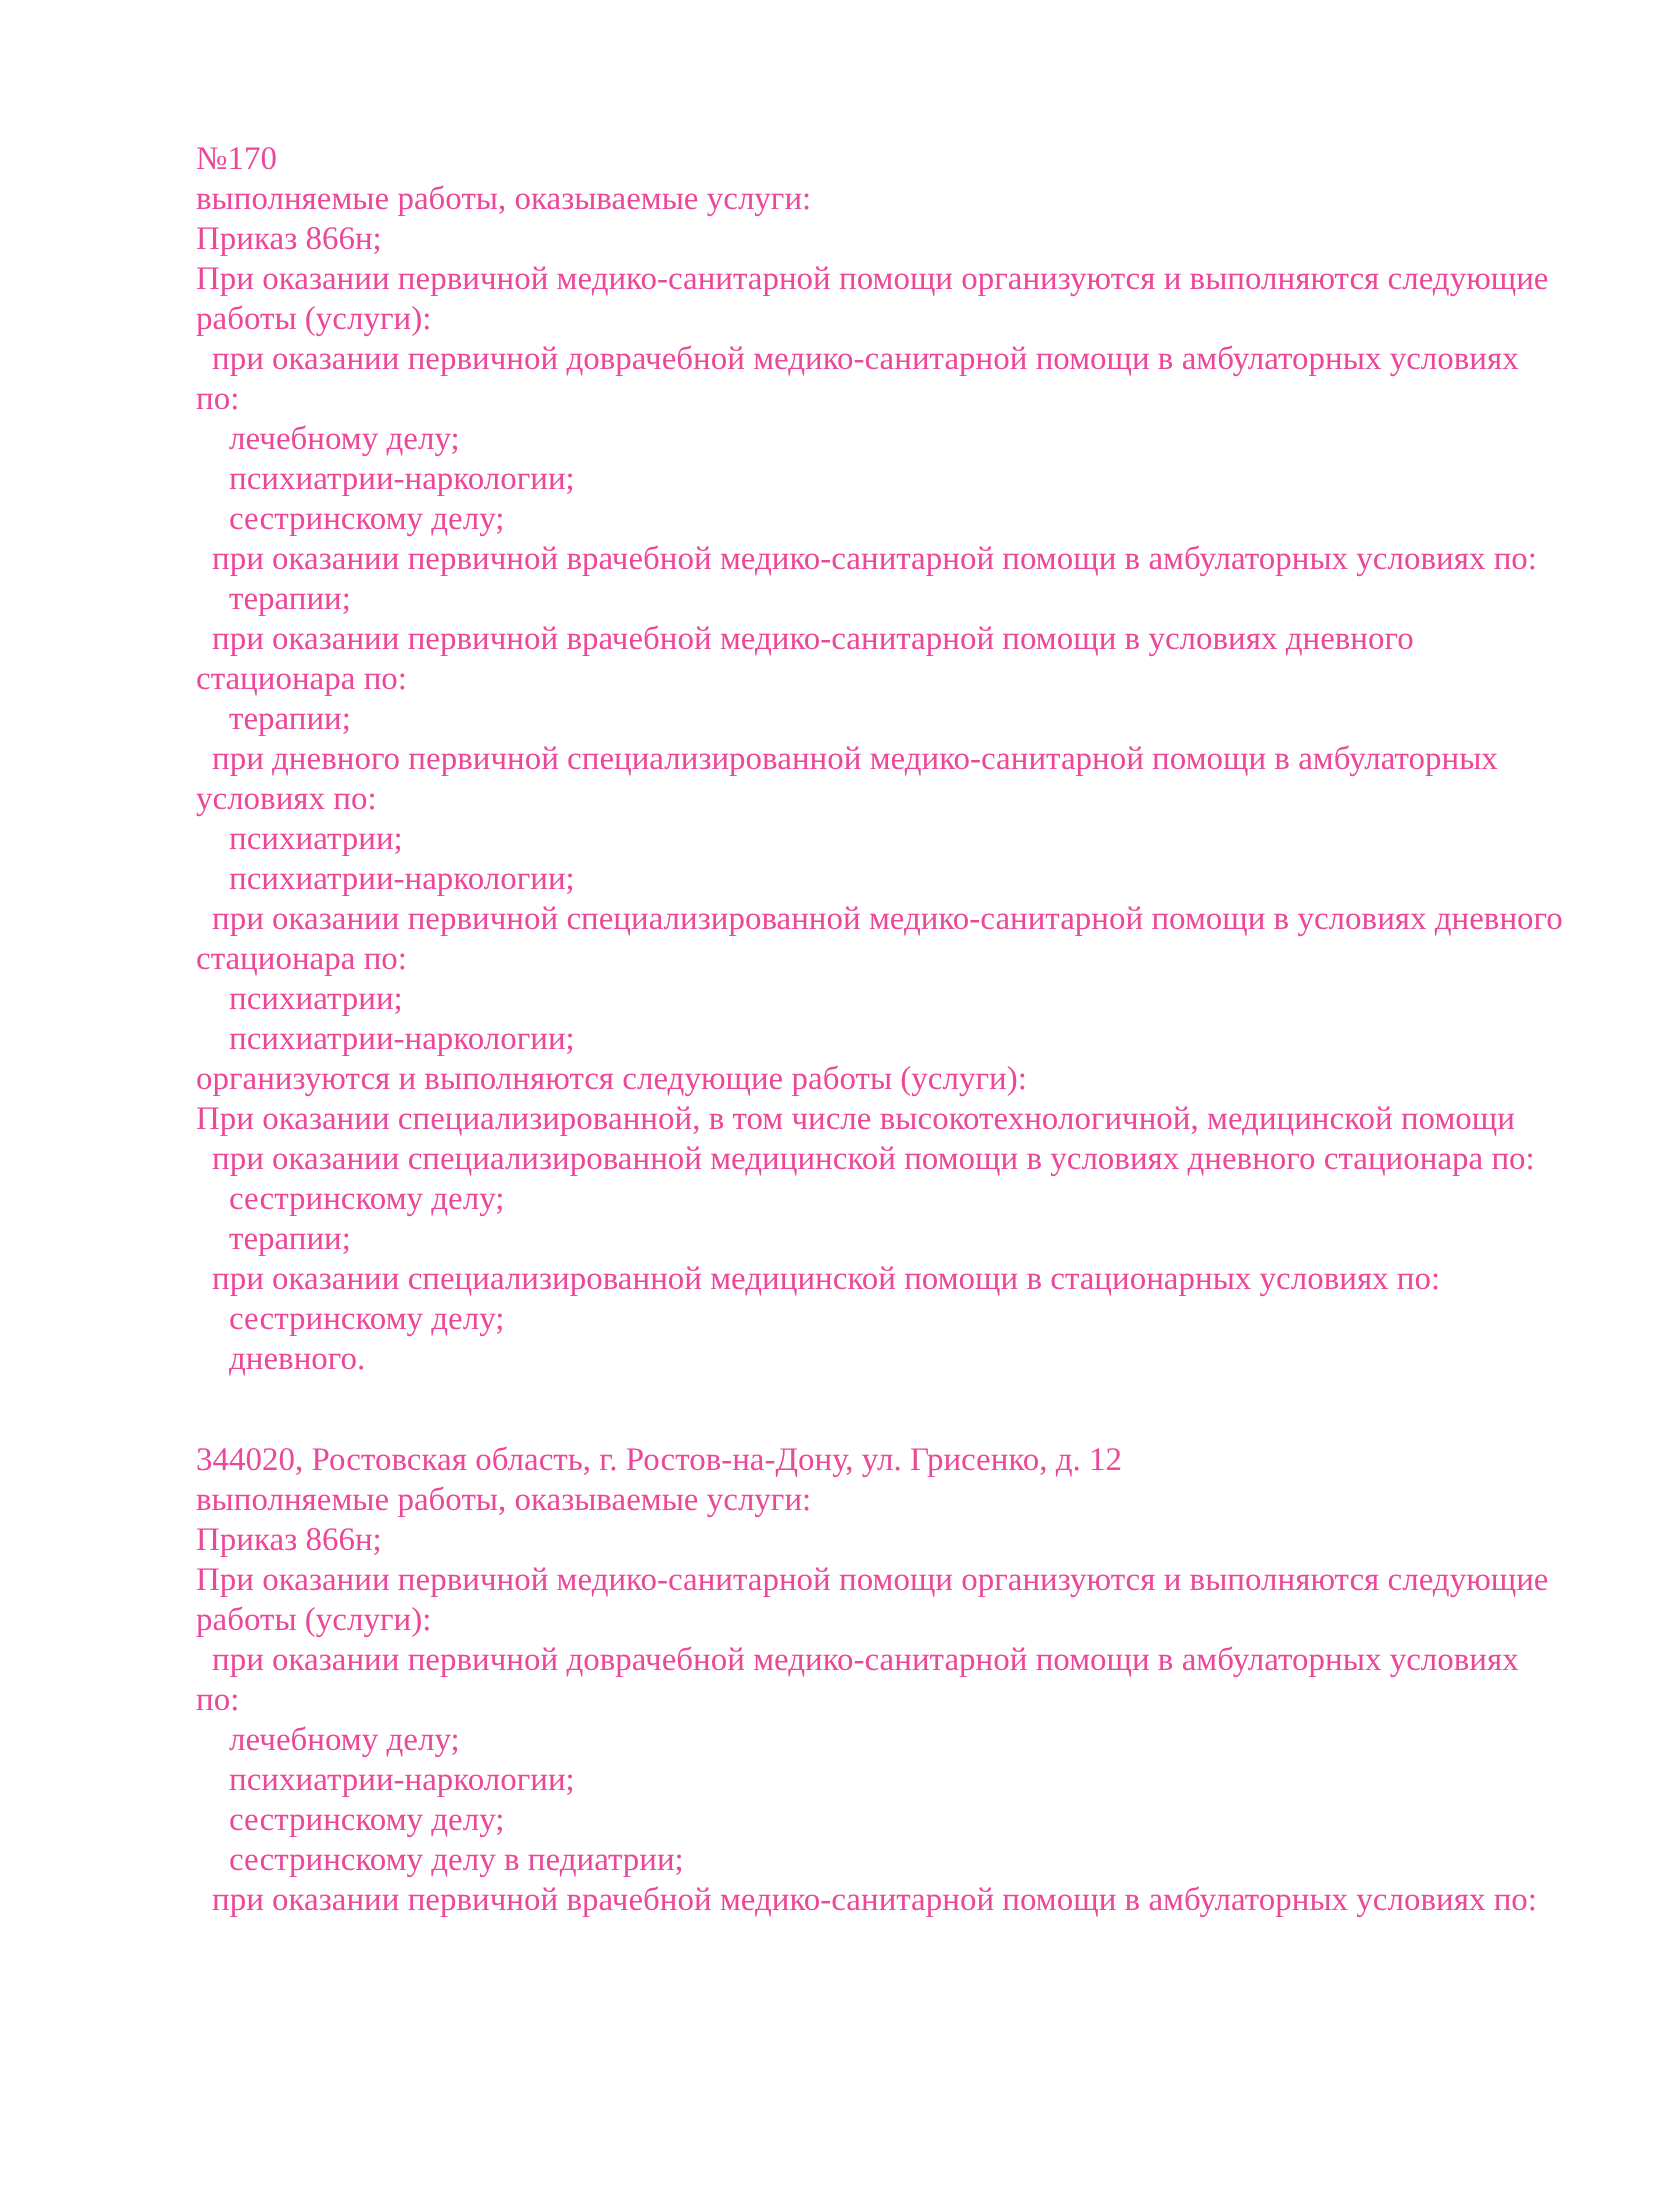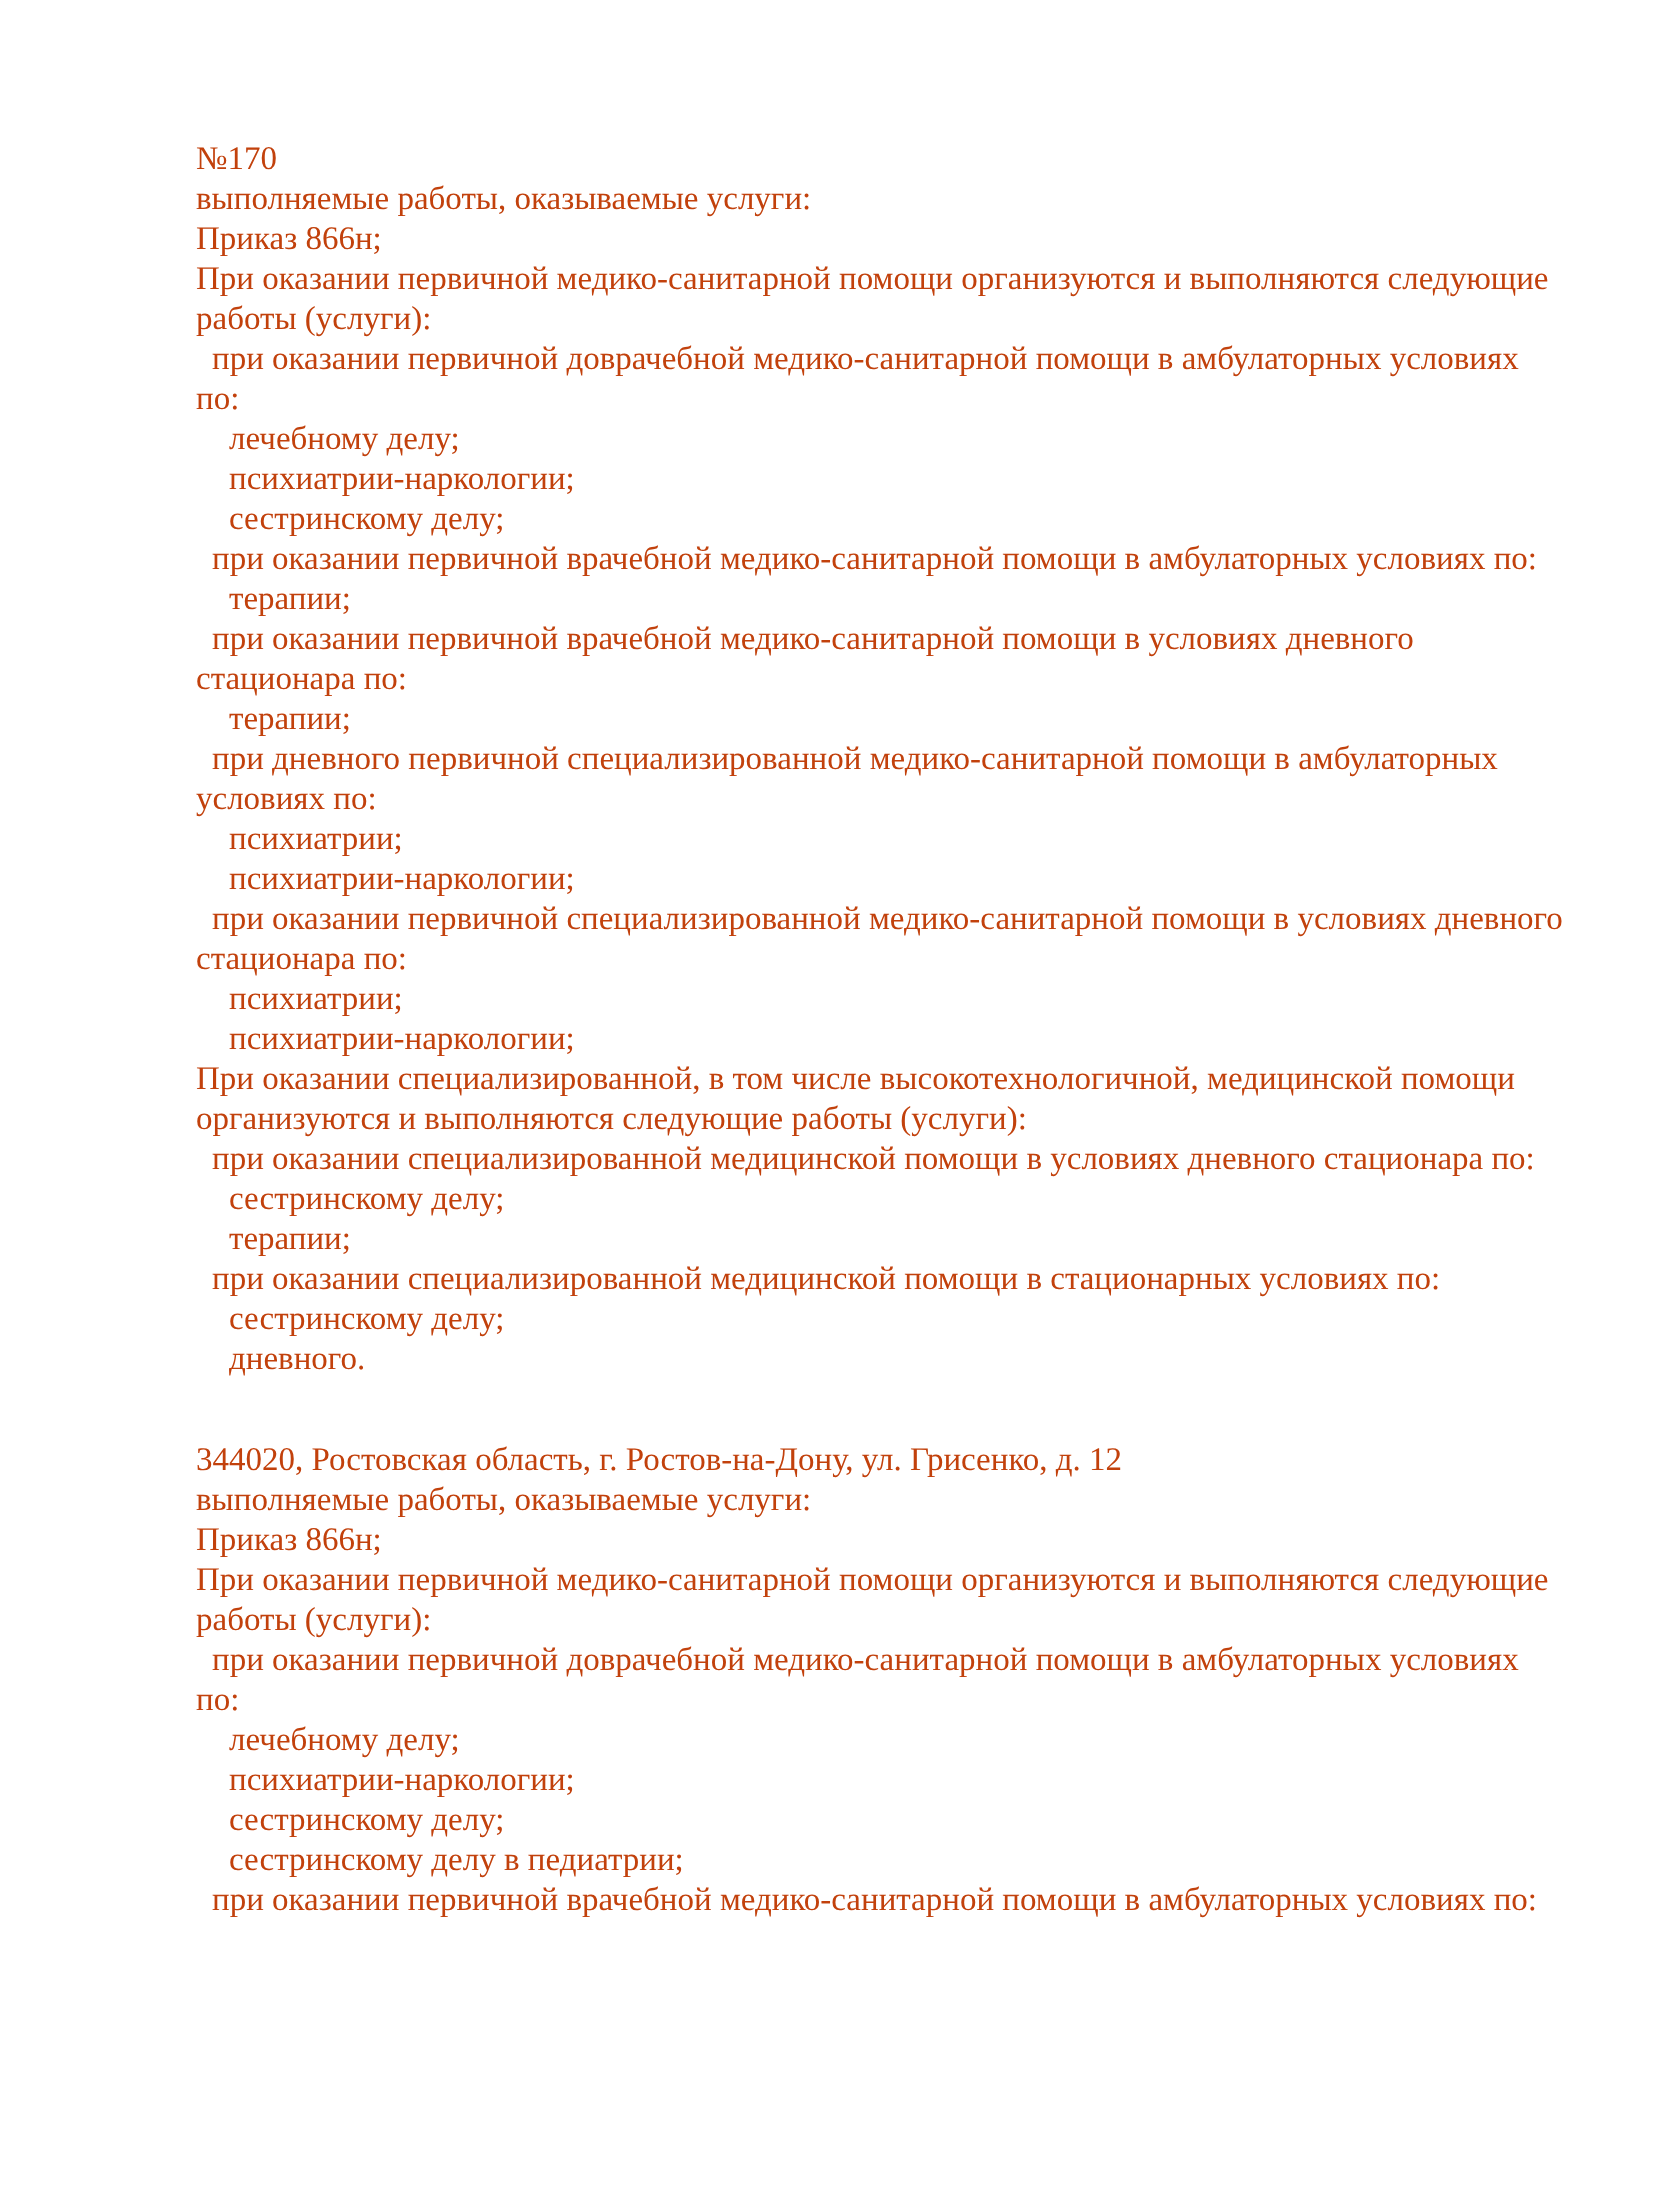--- a/index.html
+++ b/index.html
@@ -21,21 +21,21 @@
     height: 2205px;
     background: #ffffff;
   }
   .document-text {
     position: absolute;
     left: 196px;
     top: 139px;
     font-family: "Liberation Serif", "DejaVu Serif", serif;
     font-size: 33px;
     line-height: 40px;
-    color: #c2410c;
+    color: #ec4899;
     white-space: nowrap;
     text-rendering: geometricPrecision;
   }
   .text-block + .text-block {
     margin-top: 61px; 
   }
   .doc-line {
     height: 40px;
   }
   .indent-0 { padding-left: 0; }
@@ -64,22 +64,22 @@
         <div class="doc-line indent-0">стационара по:</div>
         <div class="doc-line indent-2">терапии;</div>
         <div class="doc-line indent-1">при дневного первичной специализированной медико-санитарной помощи в амбулаторных</div>
         <div class="doc-line indent-0">условиях по:</div>
         <div class="doc-line indent-2">психиатрии;</div>
         <div class="doc-line indent-2">психиатрии-наркологии;</div>
         <div class="doc-line indent-1">при оказании первичной специализированной медико-санитарной помощи в условиях дневного</div>
         <div class="doc-line indent-0">стационара по:</div>
         <div class="doc-line indent-2">психиатрии;</div>
         <div class="doc-line indent-2">психиатрии-наркологии;</div>
+        <div class="doc-line indent-0">организуются и выполняются следующие работы (услуги):</div>
         <div class="doc-line indent-0">При оказании специализированной, в том числе высокотехнологичной, медицинской помощи</div>
-        <div class="doc-line indent-0">организуются и выполняются следующие работы (услуги):</div>
         <div class="doc-line indent-1">при оказании специализированной медицинской помощи в условиях дневного стационара по:</div>
         <div class="doc-line indent-2">сестринскому делу;</div>
         <div class="doc-line indent-2">терапии;</div>
         <div class="doc-line indent-1">при оказании специализированной медицинской помощи в стационарных условиях по:</div>
         <div class="doc-line indent-2">сестринскому делу;</div>
         <div class="doc-line indent-2">дневного.</div>
       </div>
       <div class="text-block">
         <div class="doc-line indent-0">344020, Ростовская область, г. Ростов-на-Дону, ул. Грисенко, д. 12</div>
         <div class="doc-line indent-0">выполняемые работы, оказываемые услуги:</div>

